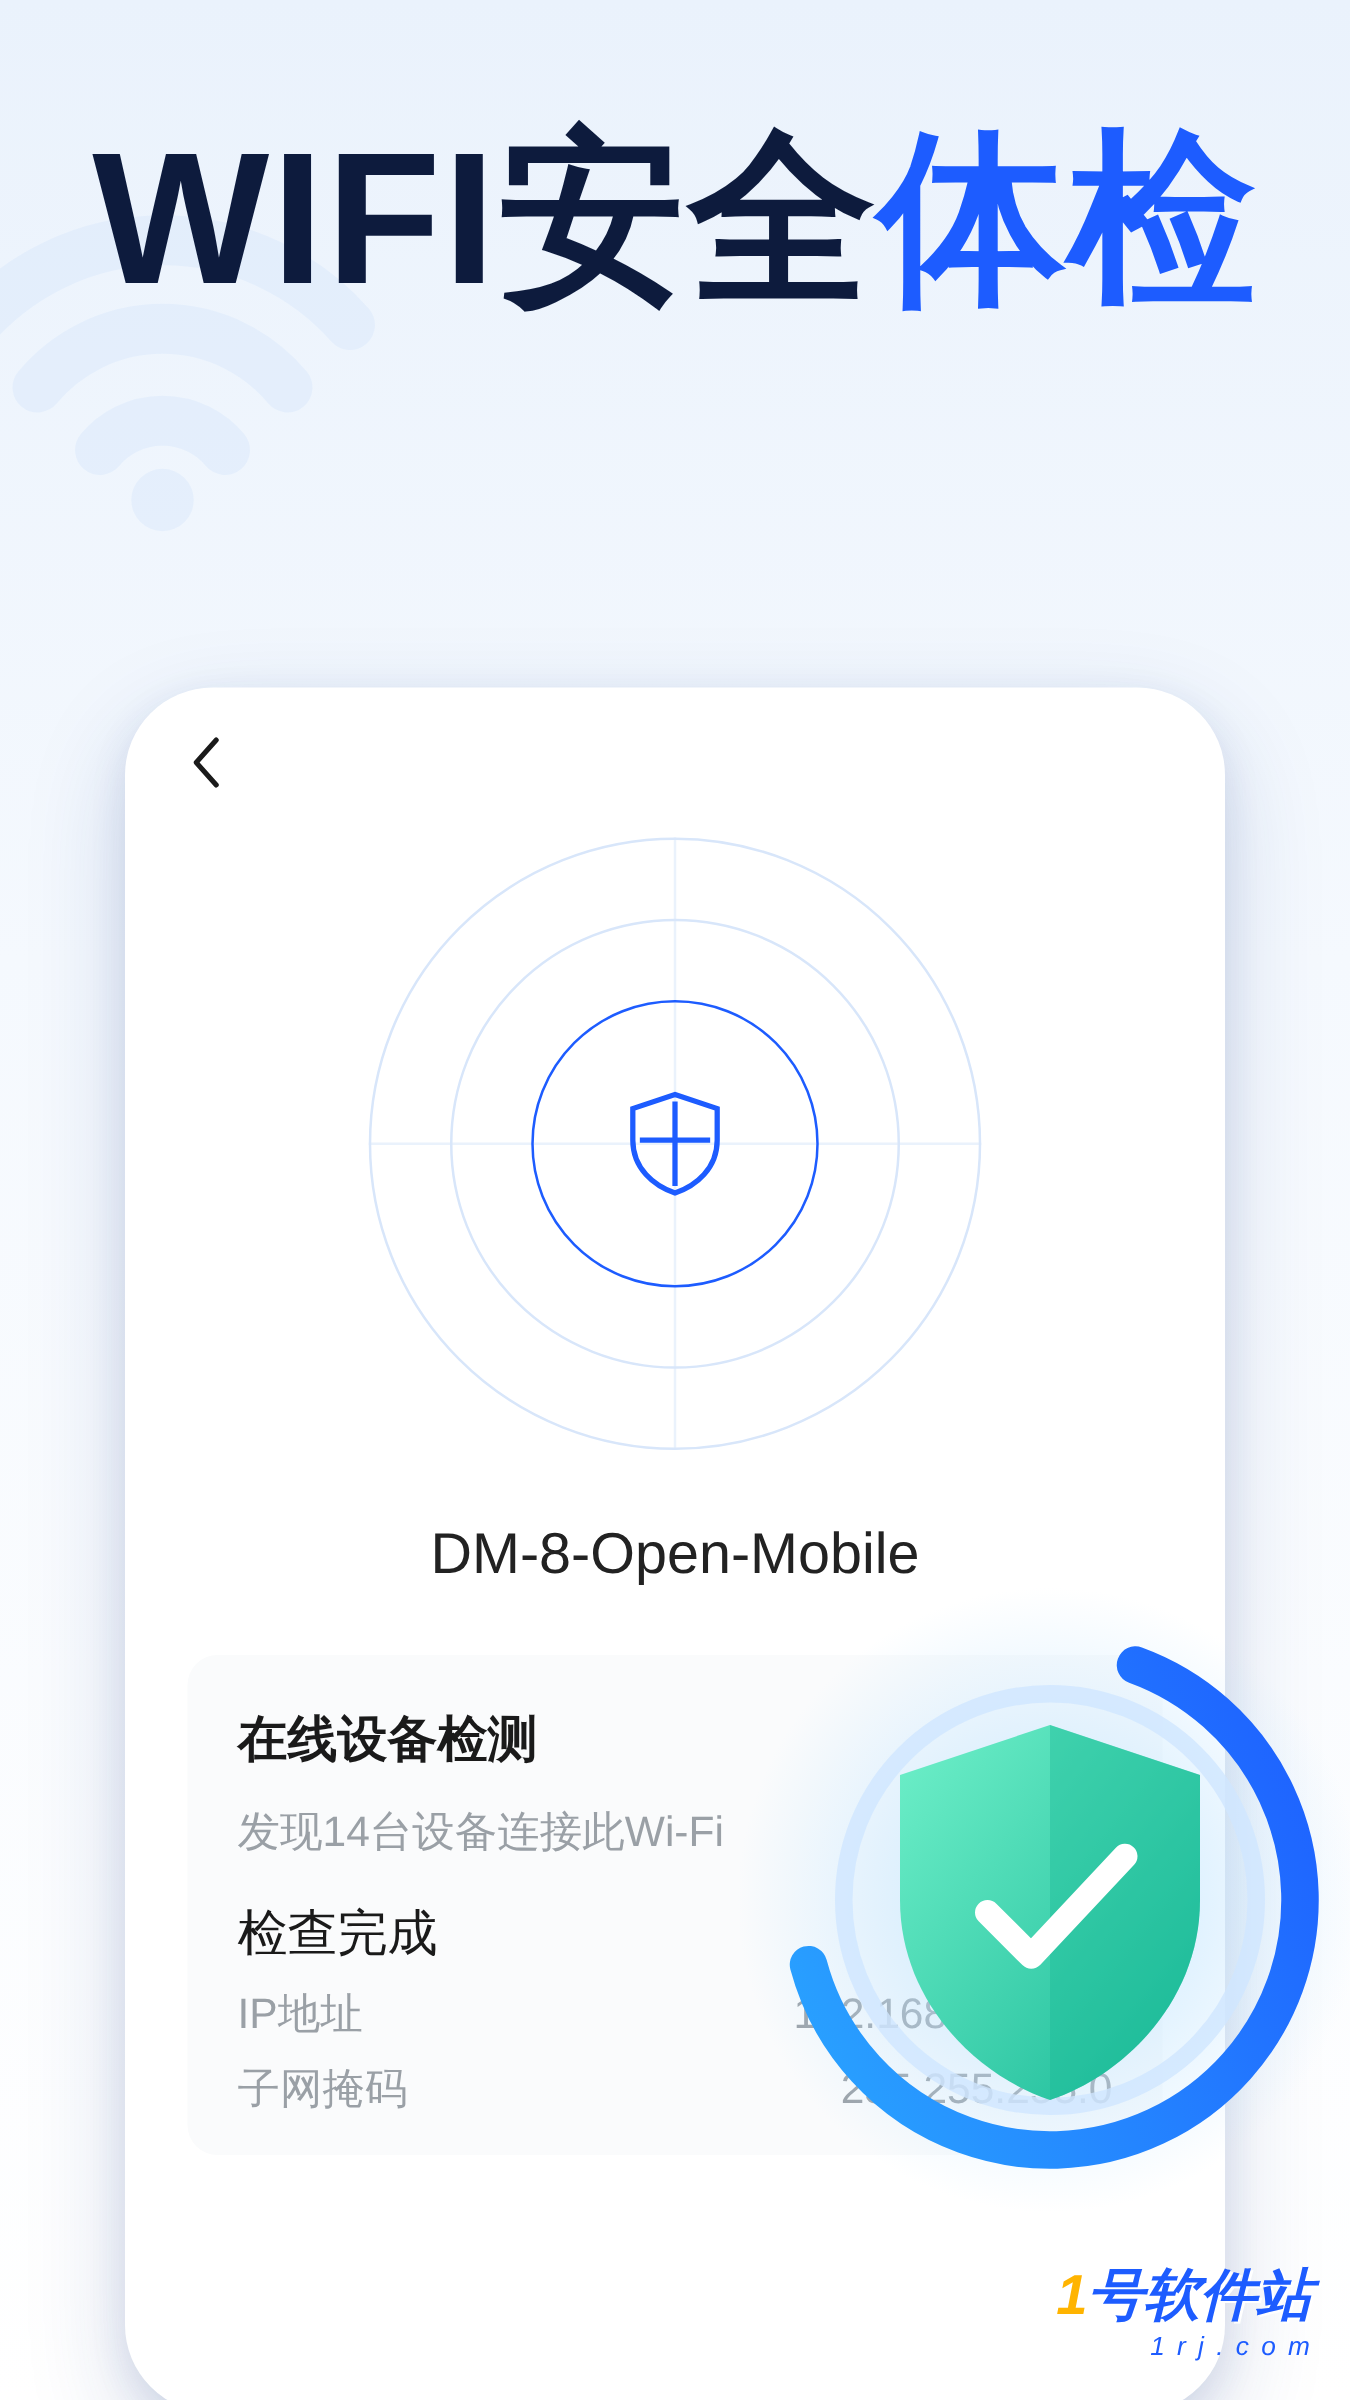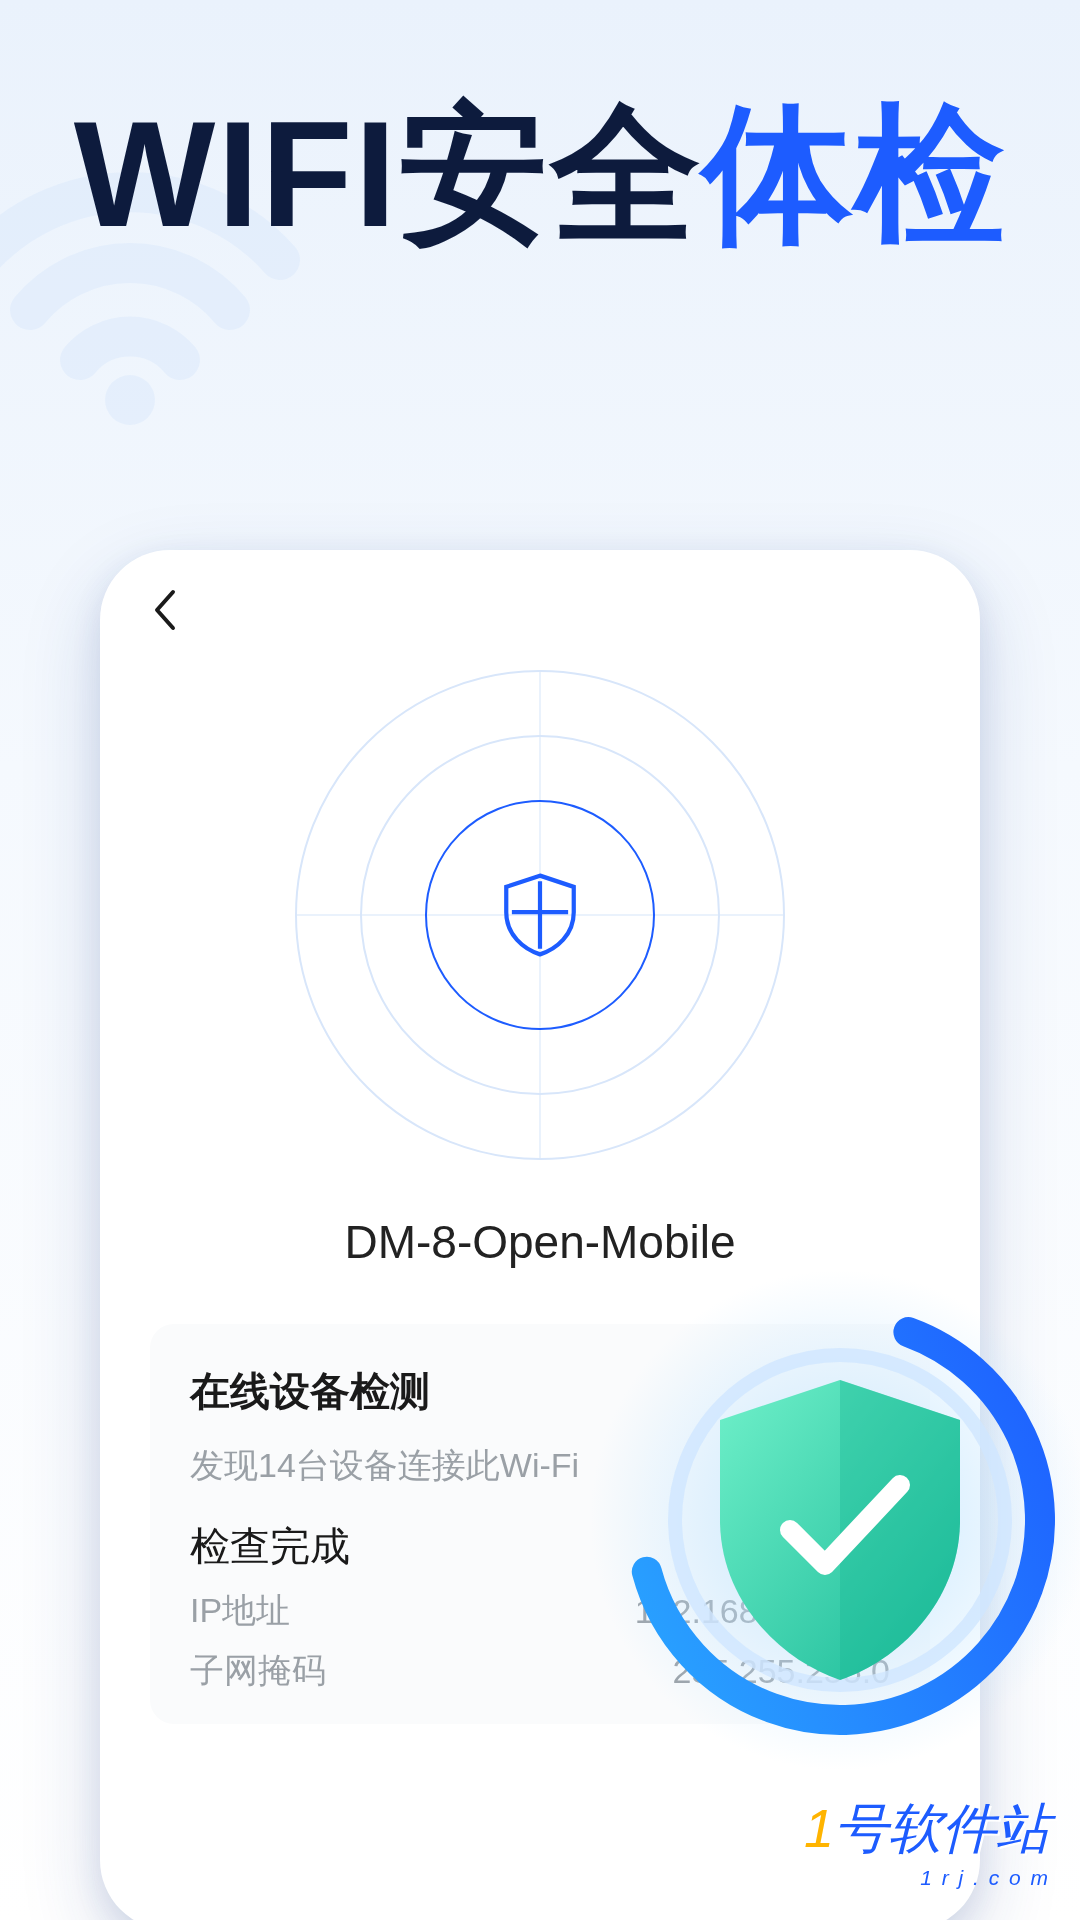--- a/index.html
+++ b/index.html
@@ -155,22 +155,22 @@
   z-index: 5;
 }
 .watermark {
   position: absolute;
   right: 30px;
   bottom: 30px;
   text-align: right;
   z-index: 10;
 }
 .watermark .wm-main {
-  font-size: 54px;
-  font-weight: 400;
+  font-size: 45px;
+  font-weight: 700;
   font-style: italic;
   color: #1d5cff;
   text-shadow: 2px 2px 0 #fff;
 }
 .watermark .wm-main .one { color: #ffb400; }
 .watermark .wm-url {
   font-size: 21px;
   color: #1d5cff;
   letter-spacing: 2px;
   font-style: italic;

